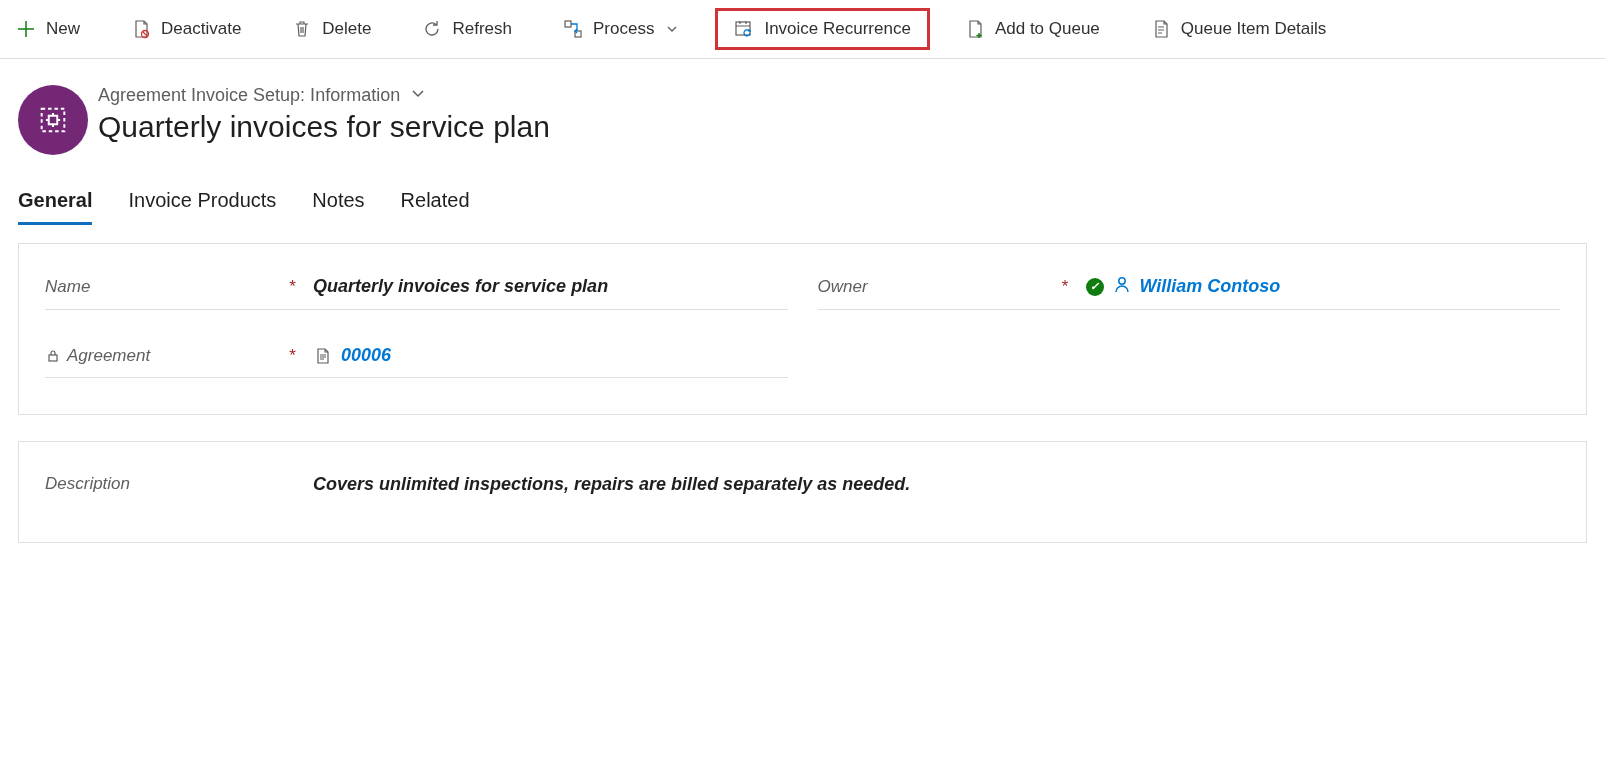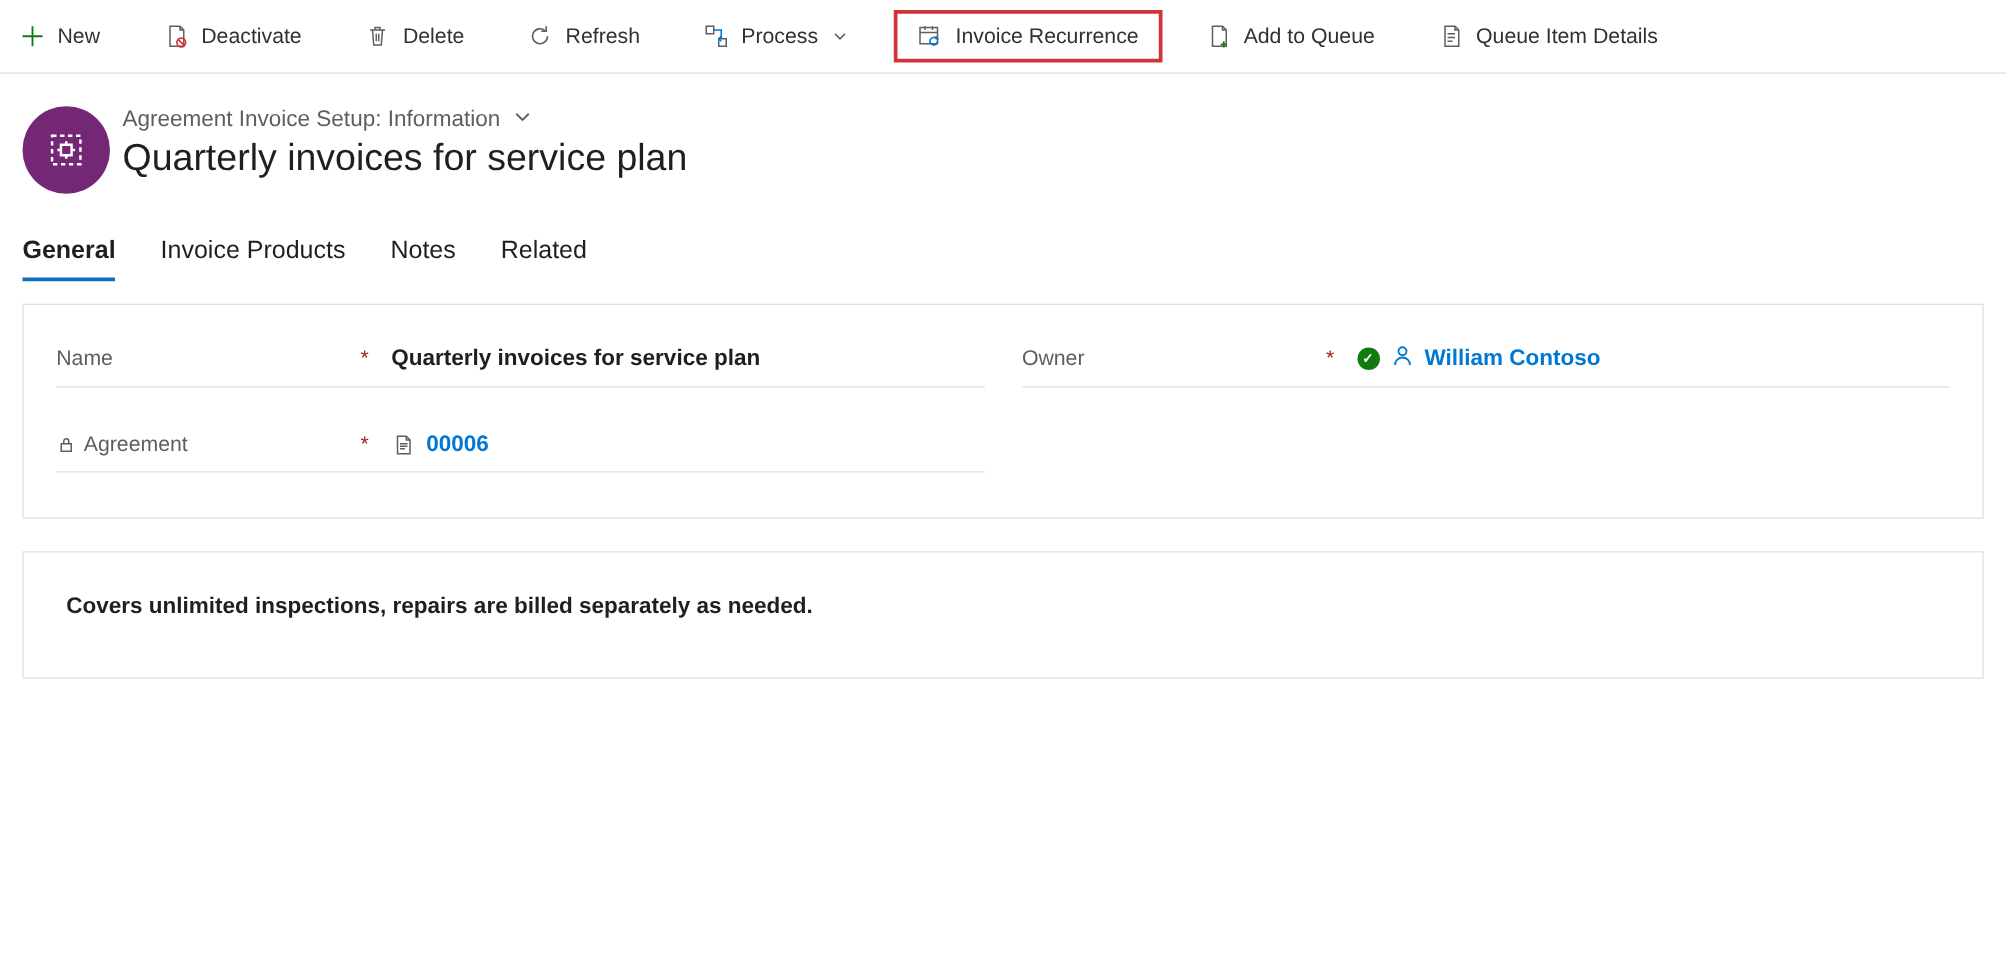--- a/index.html
+++ b/index.html
@@ -110,20 +110,21 @@
       padding: 18px;
     }
     .section {
       border: 1px solid #e1dfdd;
       padding: 20px 26px 36px 26px;
       margin-bottom: 26px;
     }
     .form-row {
       display: flex;
       gap: 30px;
+      font-style: italic;
     }
     .form-cell {
       flex: 1;
       display: flex;
       align-items: center;
       min-height: 44px;
       border-bottom: 1px solid transparent;
     }
     .form-cell.underline {
       border-bottom: 1px solid #e1dfdd;
@@ -364,18 +365,21 @@
           <span class="link-val">00006</span>
         </div>
       </div>
       <div class="form-cell"></div>
     </div>
   </div>
 
   <div class="section">
     <div class="form-row">
       <div class="form-cell" style="border-bottom:none;">
+        <div class="field-label-wrap">
+          <span>Description</span>
+        </div>
         <div class="field-value bold">Covers unlimited inspections, repairs are billed separately as needed.</div>
       </div>
     </div>
   </div>
 
 </div>
 
 </body></html>

